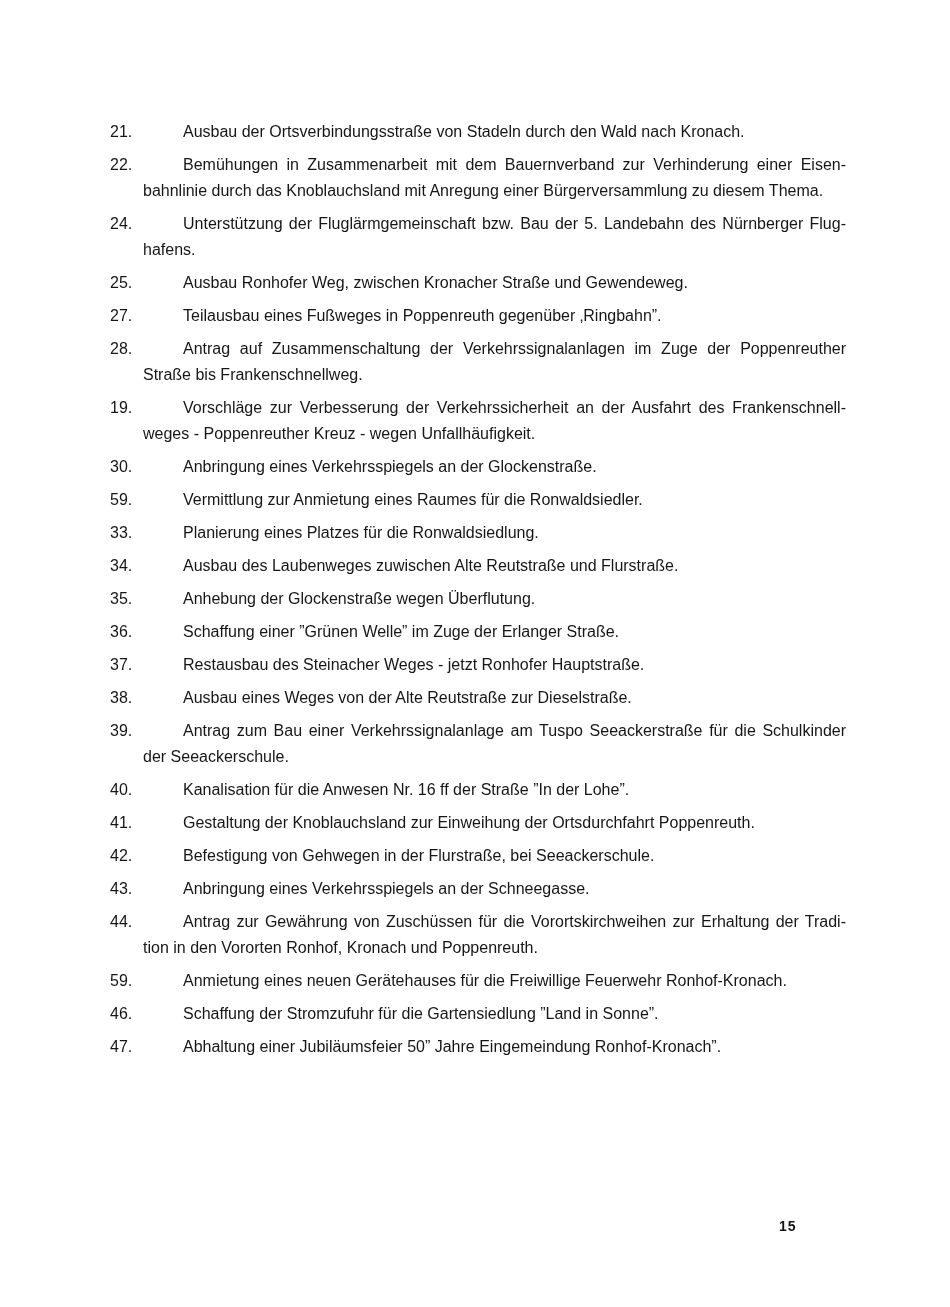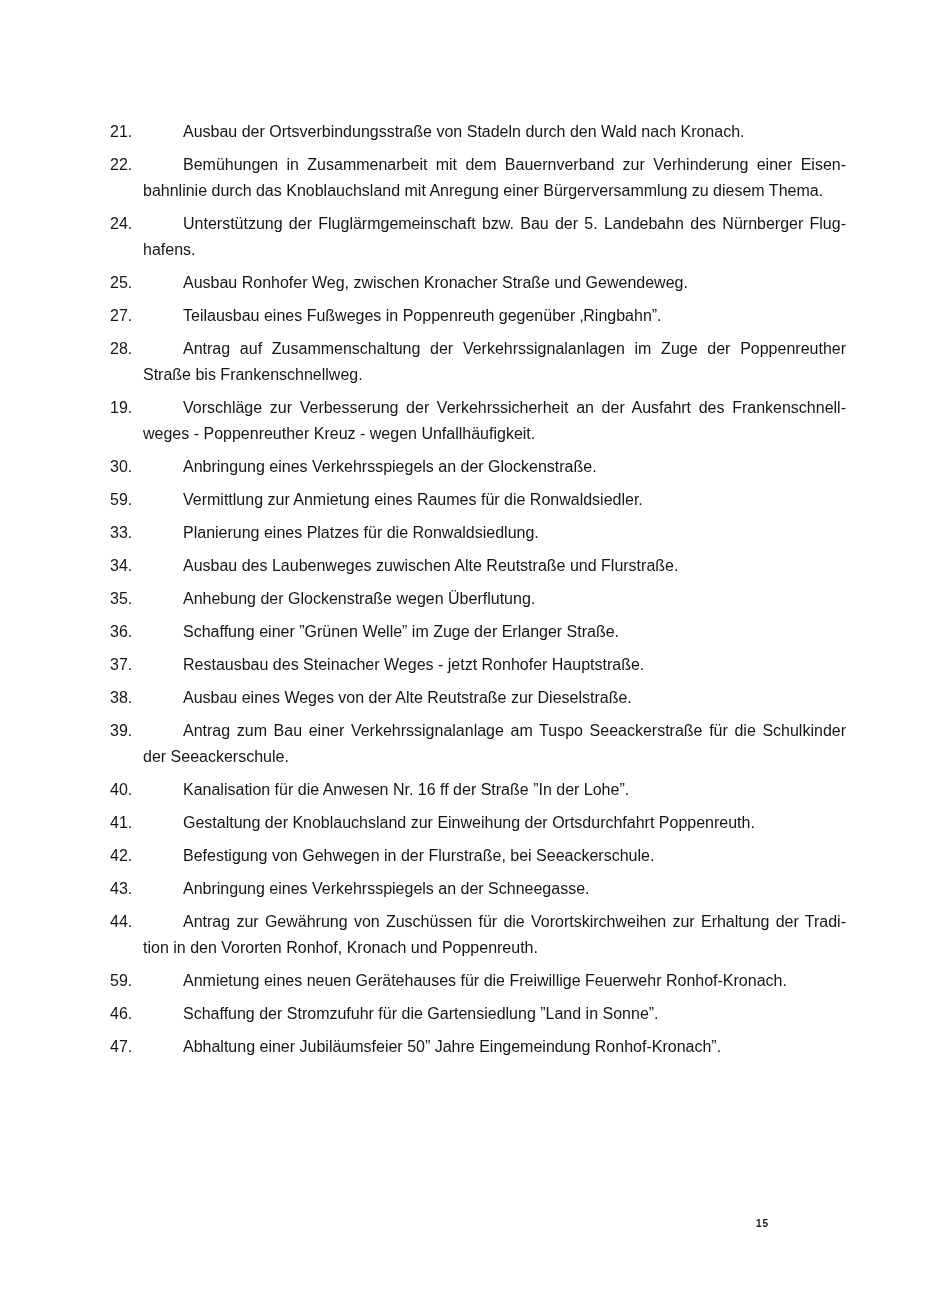--- a/index.html
+++ b/index.html
@@ -39,23 +39,23 @@
   .item-text {
     display: block;
     margin-left: 33px;
     text-indent: 40px;
     text-align: justify;
     hyphens: manual;
     -webkit-hyphens: manual;
   }
   .page-number {
     position: absolute;
-    left: 756px;
+    left: 779px;
     top: 1218px;
-    font-size: 10px;
+    font-size: 14px;
     font-weight: bold;
     letter-spacing: 1px;
   }
 </style>
 </head>
 <body>
 
 <div class="page">
   <div class="list" id="list">
       <div class="item">

